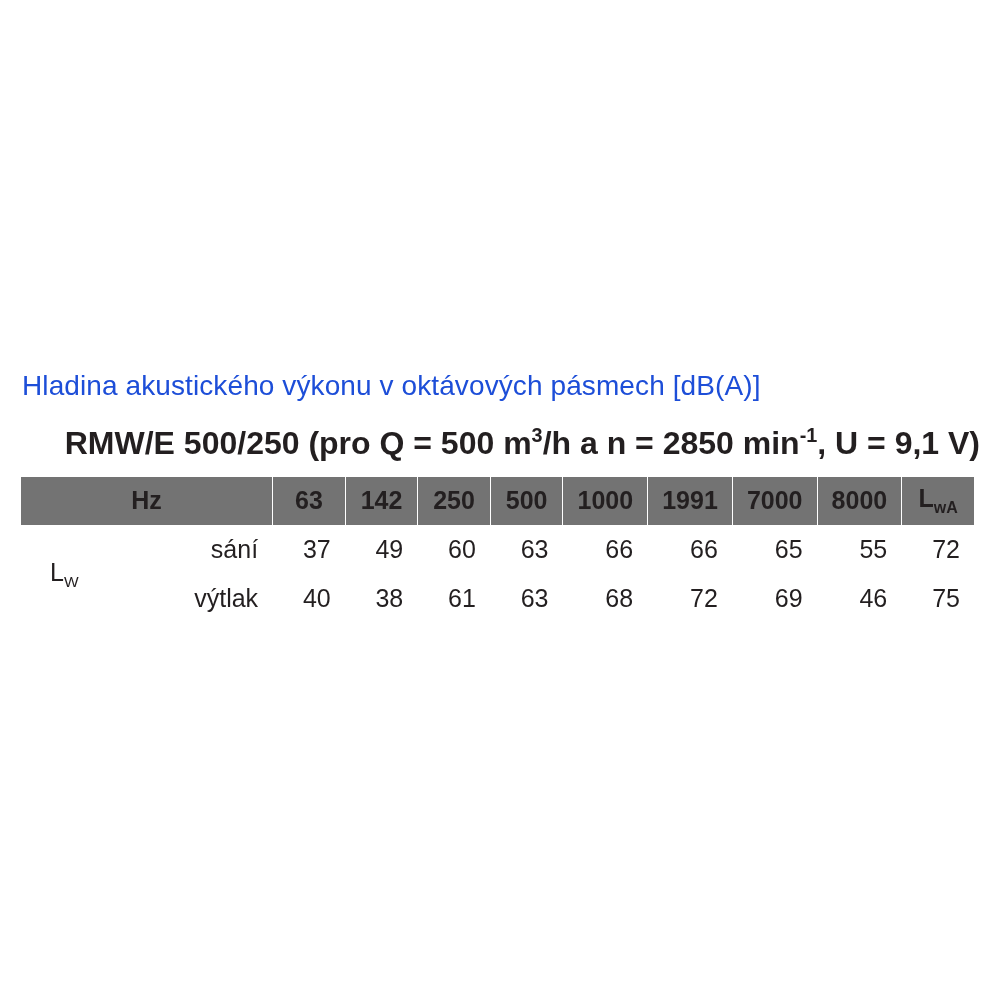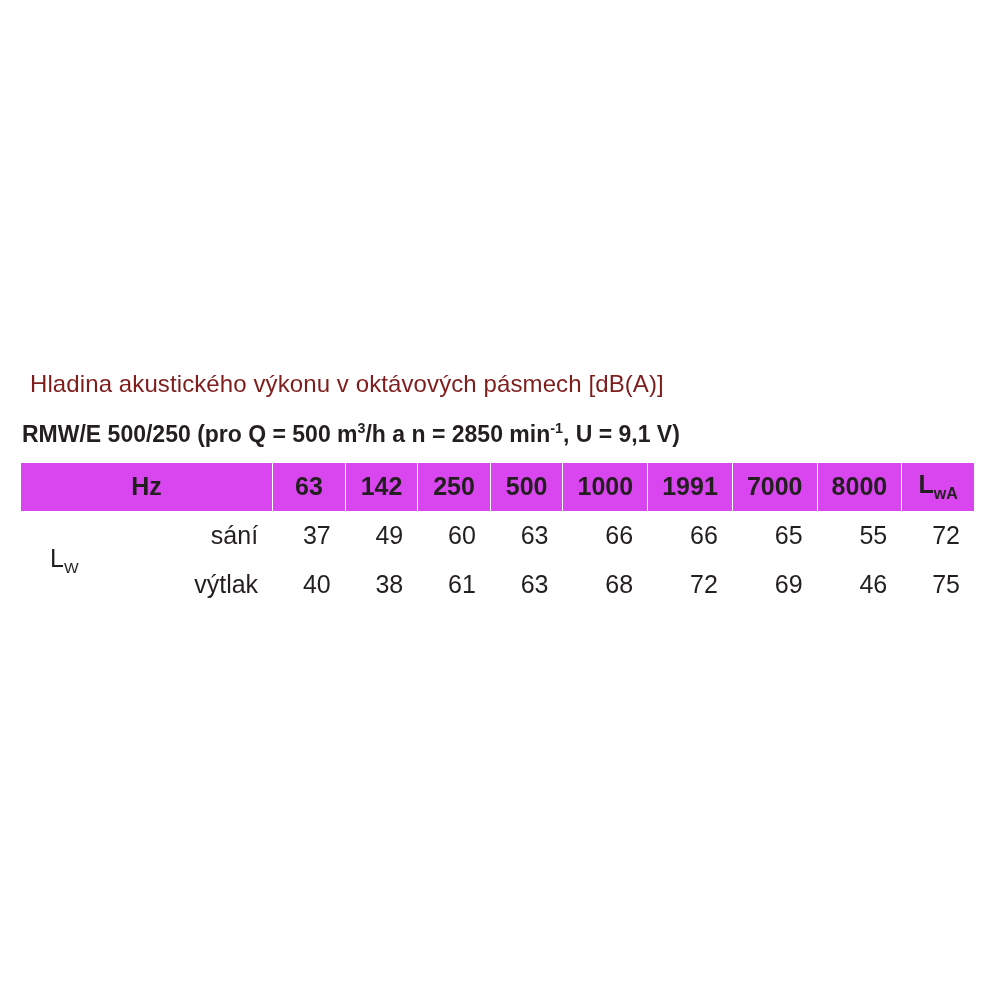--- a/index.html
+++ b/index.html
@@ -16,34 +16,35 @@
   }
 
   .sheet {
     position: absolute;
     left: 20px;
     top: 370px;
     width: 960px;
   }
 
   .caption {
-    font-size: 24px;
+    font-size: 28px;
     font-weight: 400;
-    color: #7f1d1d;
+    color: #1d4ed8;
     letter-spacing: 0.1px;
-    margin: 0 0 22px 10px;
+    margin: 0 0 22px 2px;
     white-space: nowrap;
   }
 
   .subtitle {
-    font-size: 23px;
+    font-size: 32px;
     font-weight: bold;
     color: #231f20;
     margin: 0 0 14px 2px;
     white-space: nowrap;
+    text-align: right;
   }
   .subtitle sup { font-size: 0.62em; vertical-align: super; }
 
   table.acoustic {
     border-collapse: collapse;
     width: 955px;
     table-layout: fixed;
   }
 
   table.acoustic th,
@@ -51,21 +52,21 @@
     border: 1px solid #ffffff;
     padding: 0;
     font-size: 25px;
     color: #231f20;
     height: 48px;
     vertical-align: middle;
   }
 
   
   tr.head th {
-    background: #d946ef;
+    background: #737373;
     font-weight: bold;
     text-align: center;
   }
   tr.head th.hz-label {
     text-align: center;
     width: 250px;
   }
   tr.head th.lwa {
     font-weight: bold;
   }

